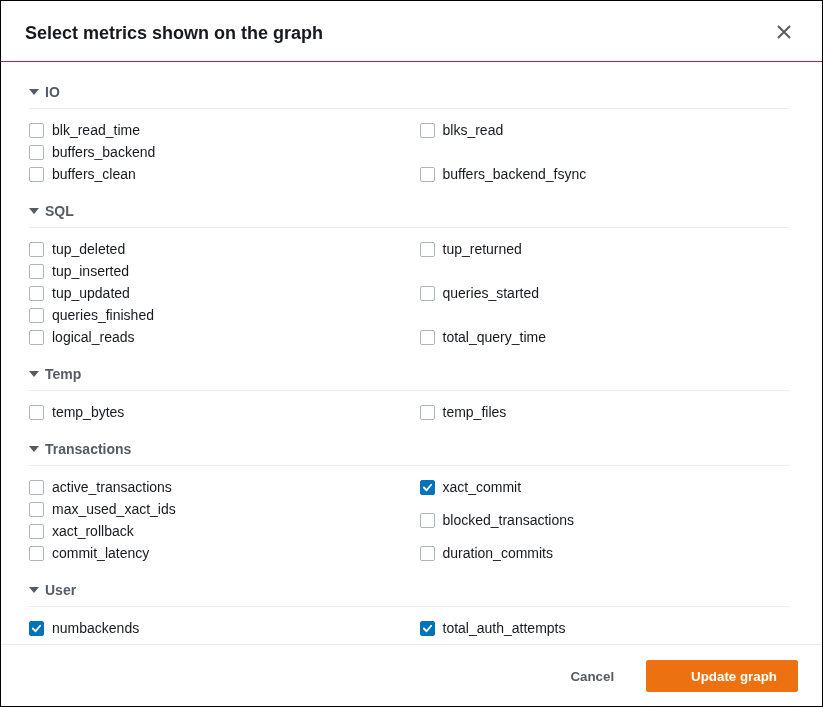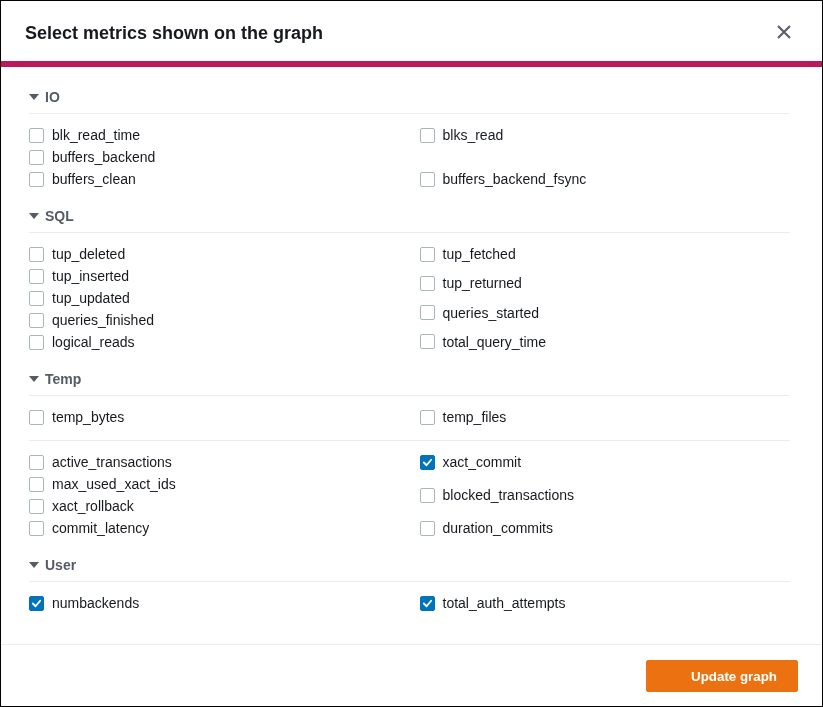--- a/index.html
+++ b/index.html
@@ -37,21 +37,21 @@
     border: none;
     background: transparent;
     padding: 0;
   }
   .close-btn svg { width: 14px; height: 14px; }
 
   .modal-body-wrap {
     position: relative;
     flex: 1;
     overflow: hidden;
-    border-top: 6px solid #be185d;
+    border-top: 1px solid #be185d;
   }
   .modal-body {
     position: absolute;
     inset: 0;
     overflow-y: auto;
     padding: 4px 32px 8px 28px;
   }
   
   .modal-body::-webkit-scrollbar { width: 14px; }
   .modal-body::-webkit-scrollbar-track { background: #f8f8f8; }
@@ -225,24 +225,20 @@
                 <span>queries_finished</span>
               </label>
               <label class="metric">
                 <span class="cb" role="checkbox" aria-checked="false"></span>
                 <span>logical_reads</span>
               </label>
             </div>
             <div class="col">
               <label class="metric">
                 <span class="cb" role="checkbox" aria-checked="false"></span>
-                <span>tup_fetched</span>
-              </label>
-              <label class="metric">
-                <span class="cb" role="checkbox" aria-checked="false"></span>
                 <span>tup_returned</span>
               </label>
               <label class="metric">
                 <span class="cb" role="checkbox" aria-checked="false"></span>
                 <span>queries_started</span>
               </label>
               <label class="metric">
                 <span class="cb" role="checkbox" aria-checked="false"></span>
                 <span>total_query_time</span>
               </label>
@@ -264,20 +260,24 @@
             </div>
             <div class="col">
               <label class="metric">
                 <span class="cb" role="checkbox" aria-checked="false"></span>
                 <span>temp_files</span>
               </label>
             </div>
           </div>
         </section>
         <section class="group">
+          <div class="group-header">
+            <span class="tri"></span>
+            <span>Transactions</span>
+          </div>
           <hr class="rule">
           <div class="metrics-grid">
             <div class="col">
               <label class="metric">
                 <span class="cb" role="checkbox" aria-checked="false"></span>
                 <span>active_transactions</span>
               </label>
               <label class="metric">
                 <span class="cb" role="checkbox" aria-checked="false"></span>
                 <span>max_used_xact_ids</span>
@@ -337,16 +337,17 @@
                 </span>
                 <span>total_auth_attempts</span>
               </label>
             </div>
           </div>
         </section>
       </div>
   </div>
 
   <div class="modal-footer">
+    <button class="btn btn-link">Cancel</button>
     <button class="btn btn-primary">Update graph</button>
   </div>
 
 </div>
 
 </body></html>

